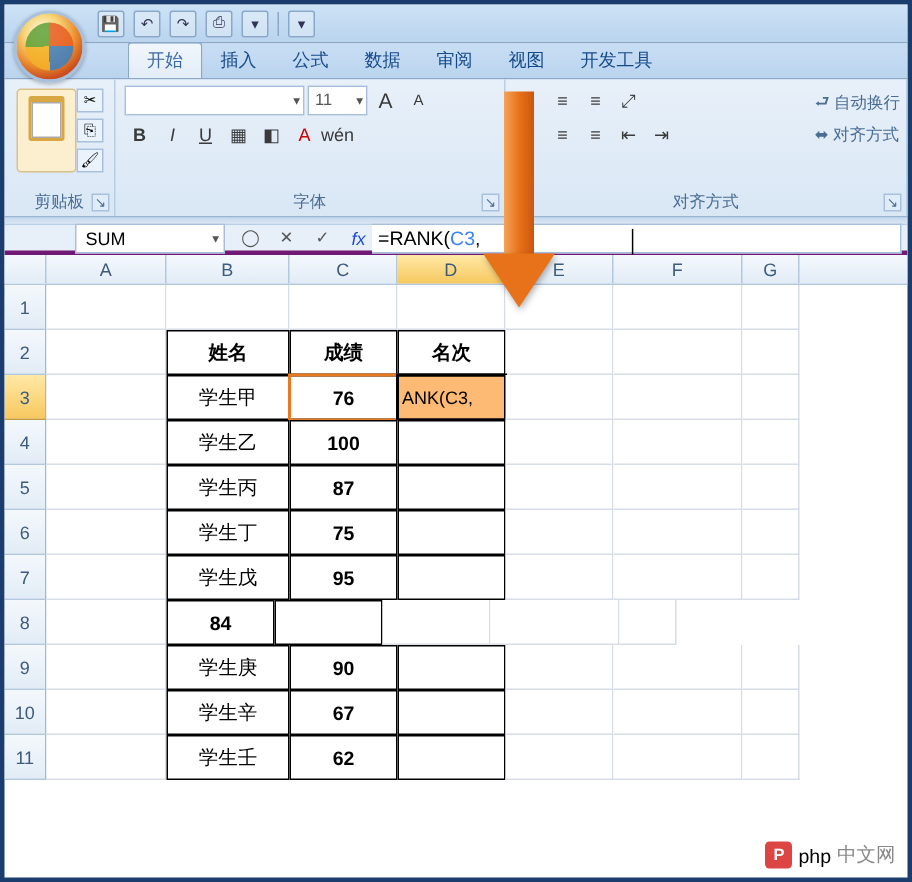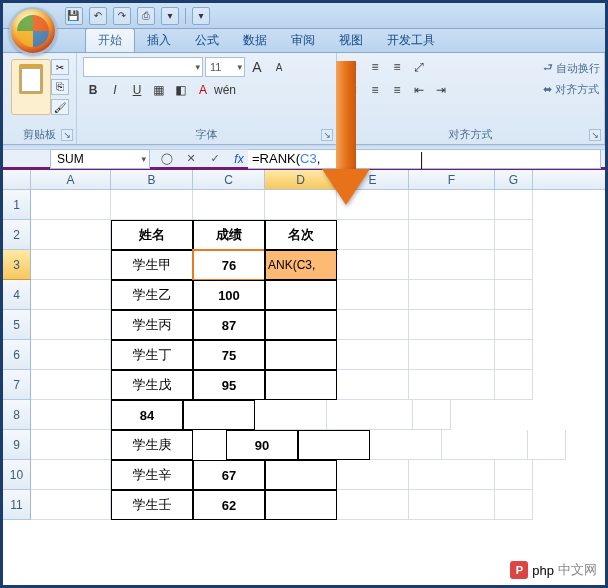--- a/index.html
+++ b/index.html
@@ -287,21 +287,21 @@
     <div class="cell cC tbl" style="font-weight:bold;">84</div>
     <div class="cell cD tbl"></div>
     <div class="cell cE"></div>
       <div class="cell cF"></div>
       <div class="cell cG"></div>
   </div>
   <div class="row">
     <div class="row-h">9</div>
     <div class="cell cA"></div>
     <div class="cell cB tbl">学生庚</div>
-    <div class="cell cC tbl" style="font-weight:bold;margin-left:33px;">90</div>
+    <div class="cell cC tbl" style="font-weight:bold;">90</div>
     <div class="cell cD tbl"></div>
     <div class="cell cE"></div>
       <div class="cell cF"></div>
       <div class="cell cG"></div>
   </div>
   <div class="row">
     <div class="row-h">10</div>
     <div class="cell cA"></div>
     <div class="cell cB tbl">学生辛</div>
     <div class="cell cC tbl" style="font-weight:bold;">67</div>

